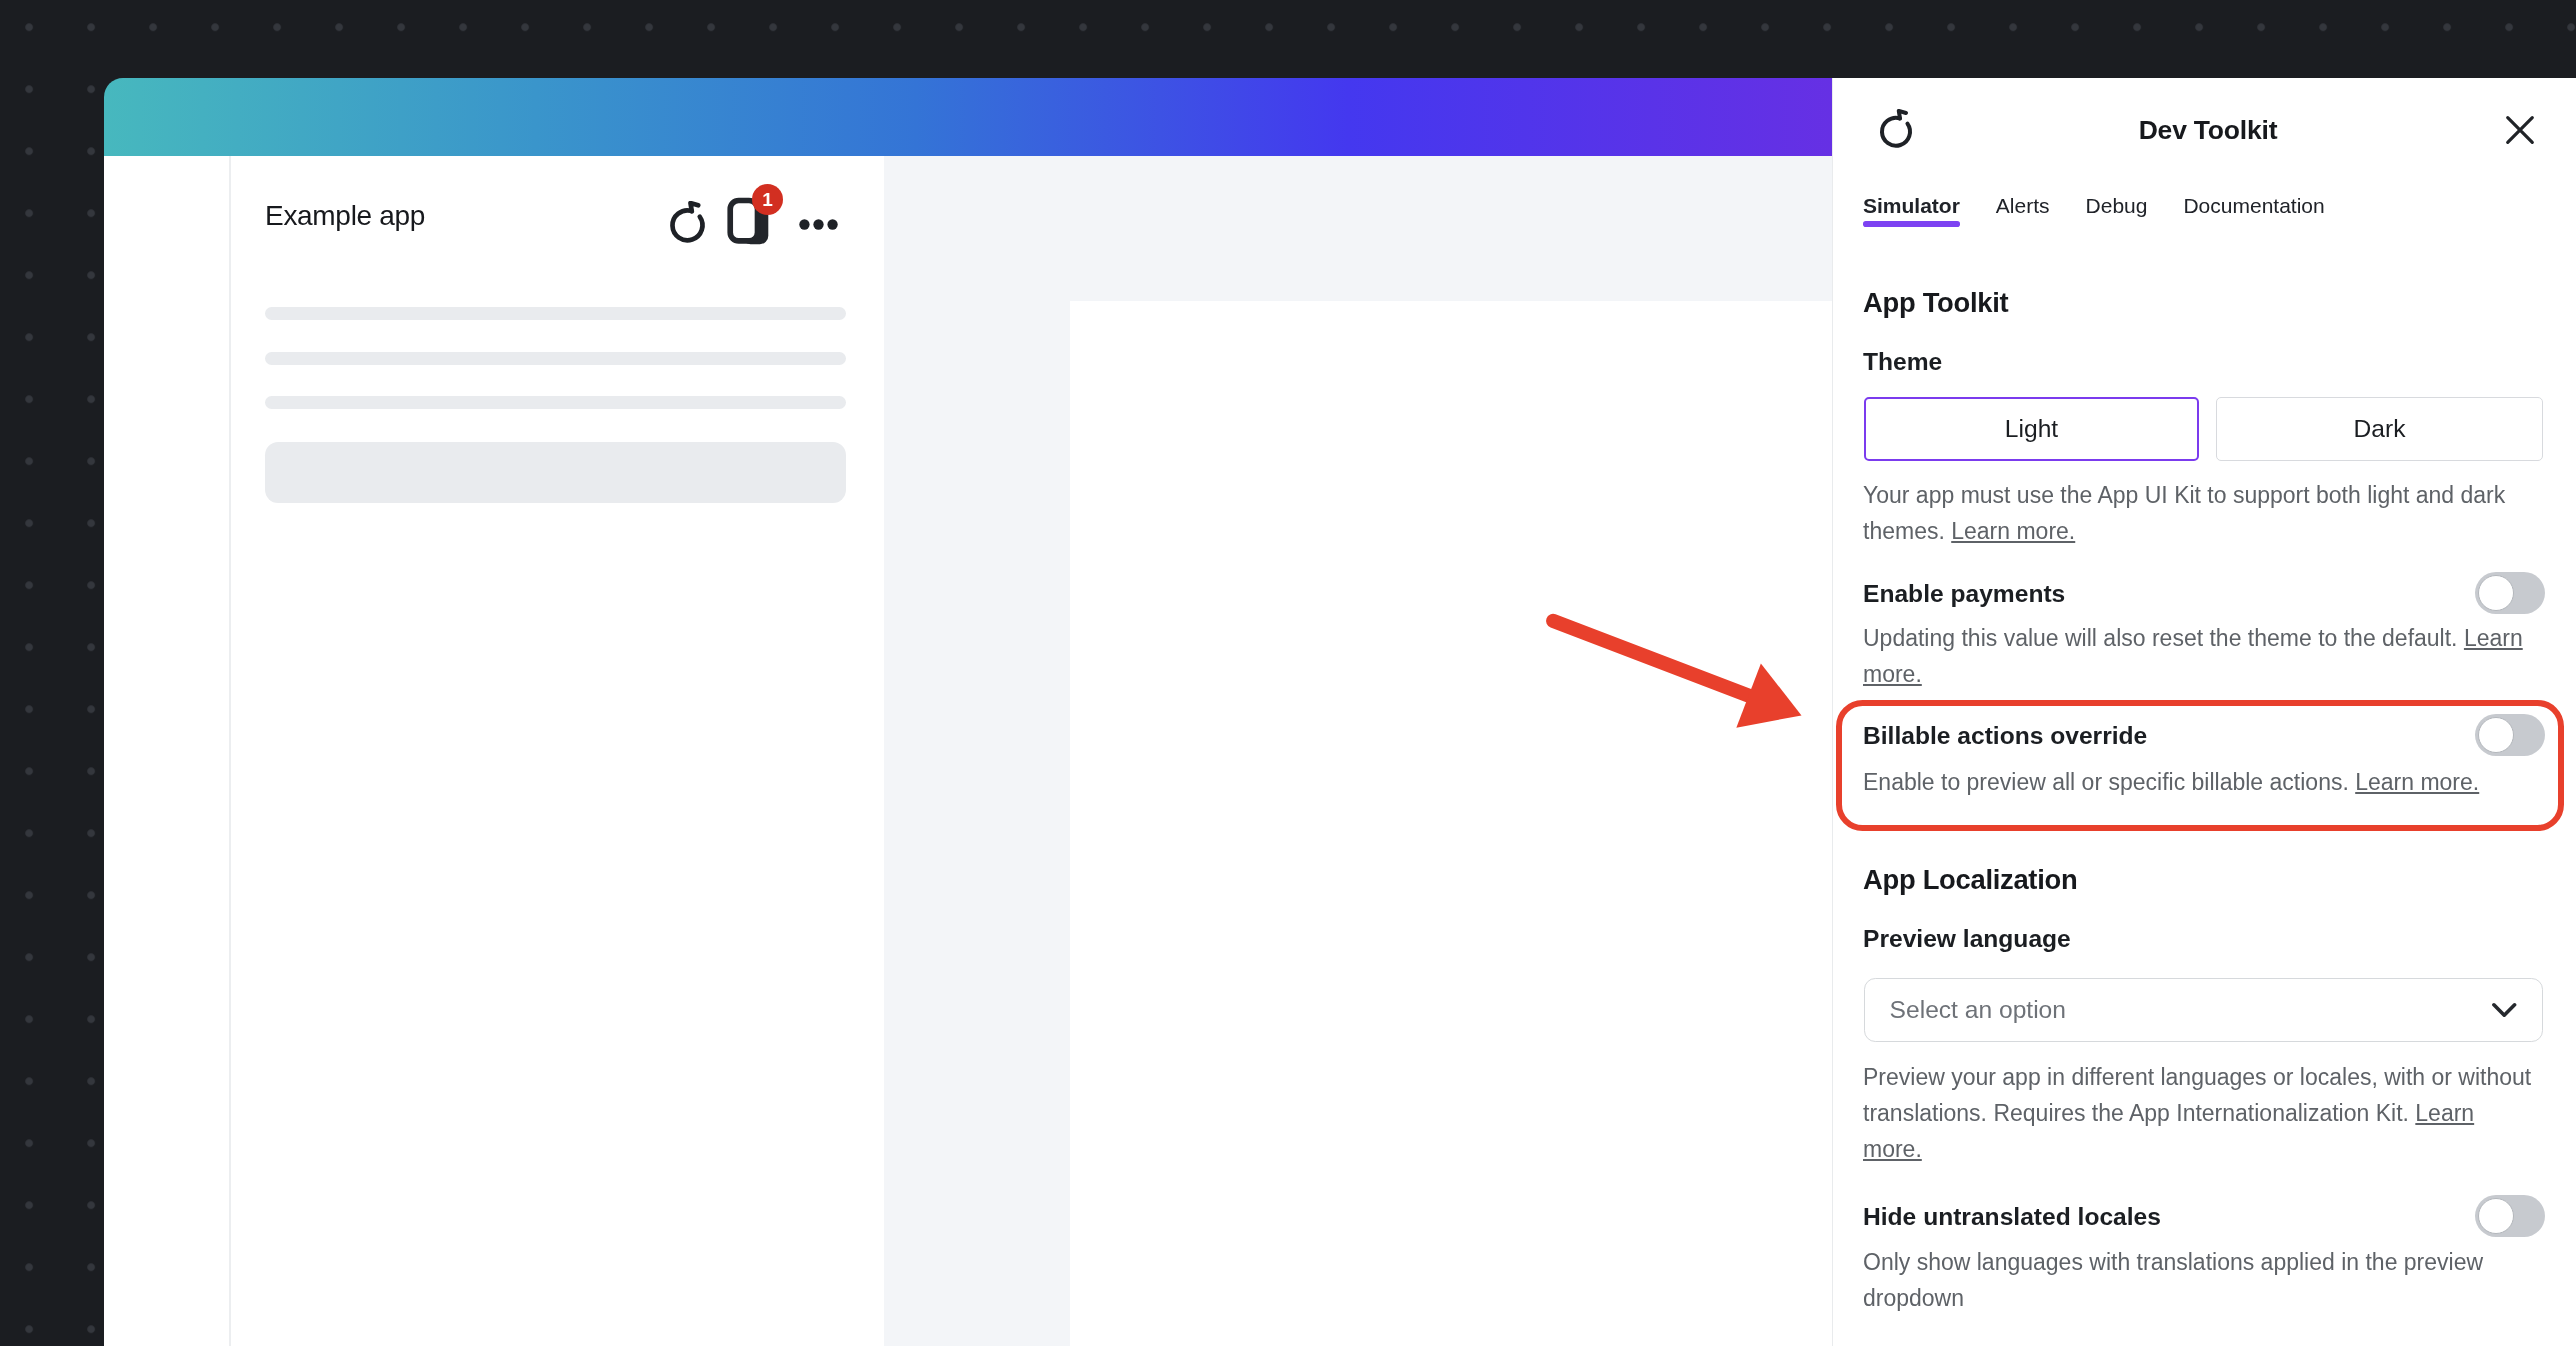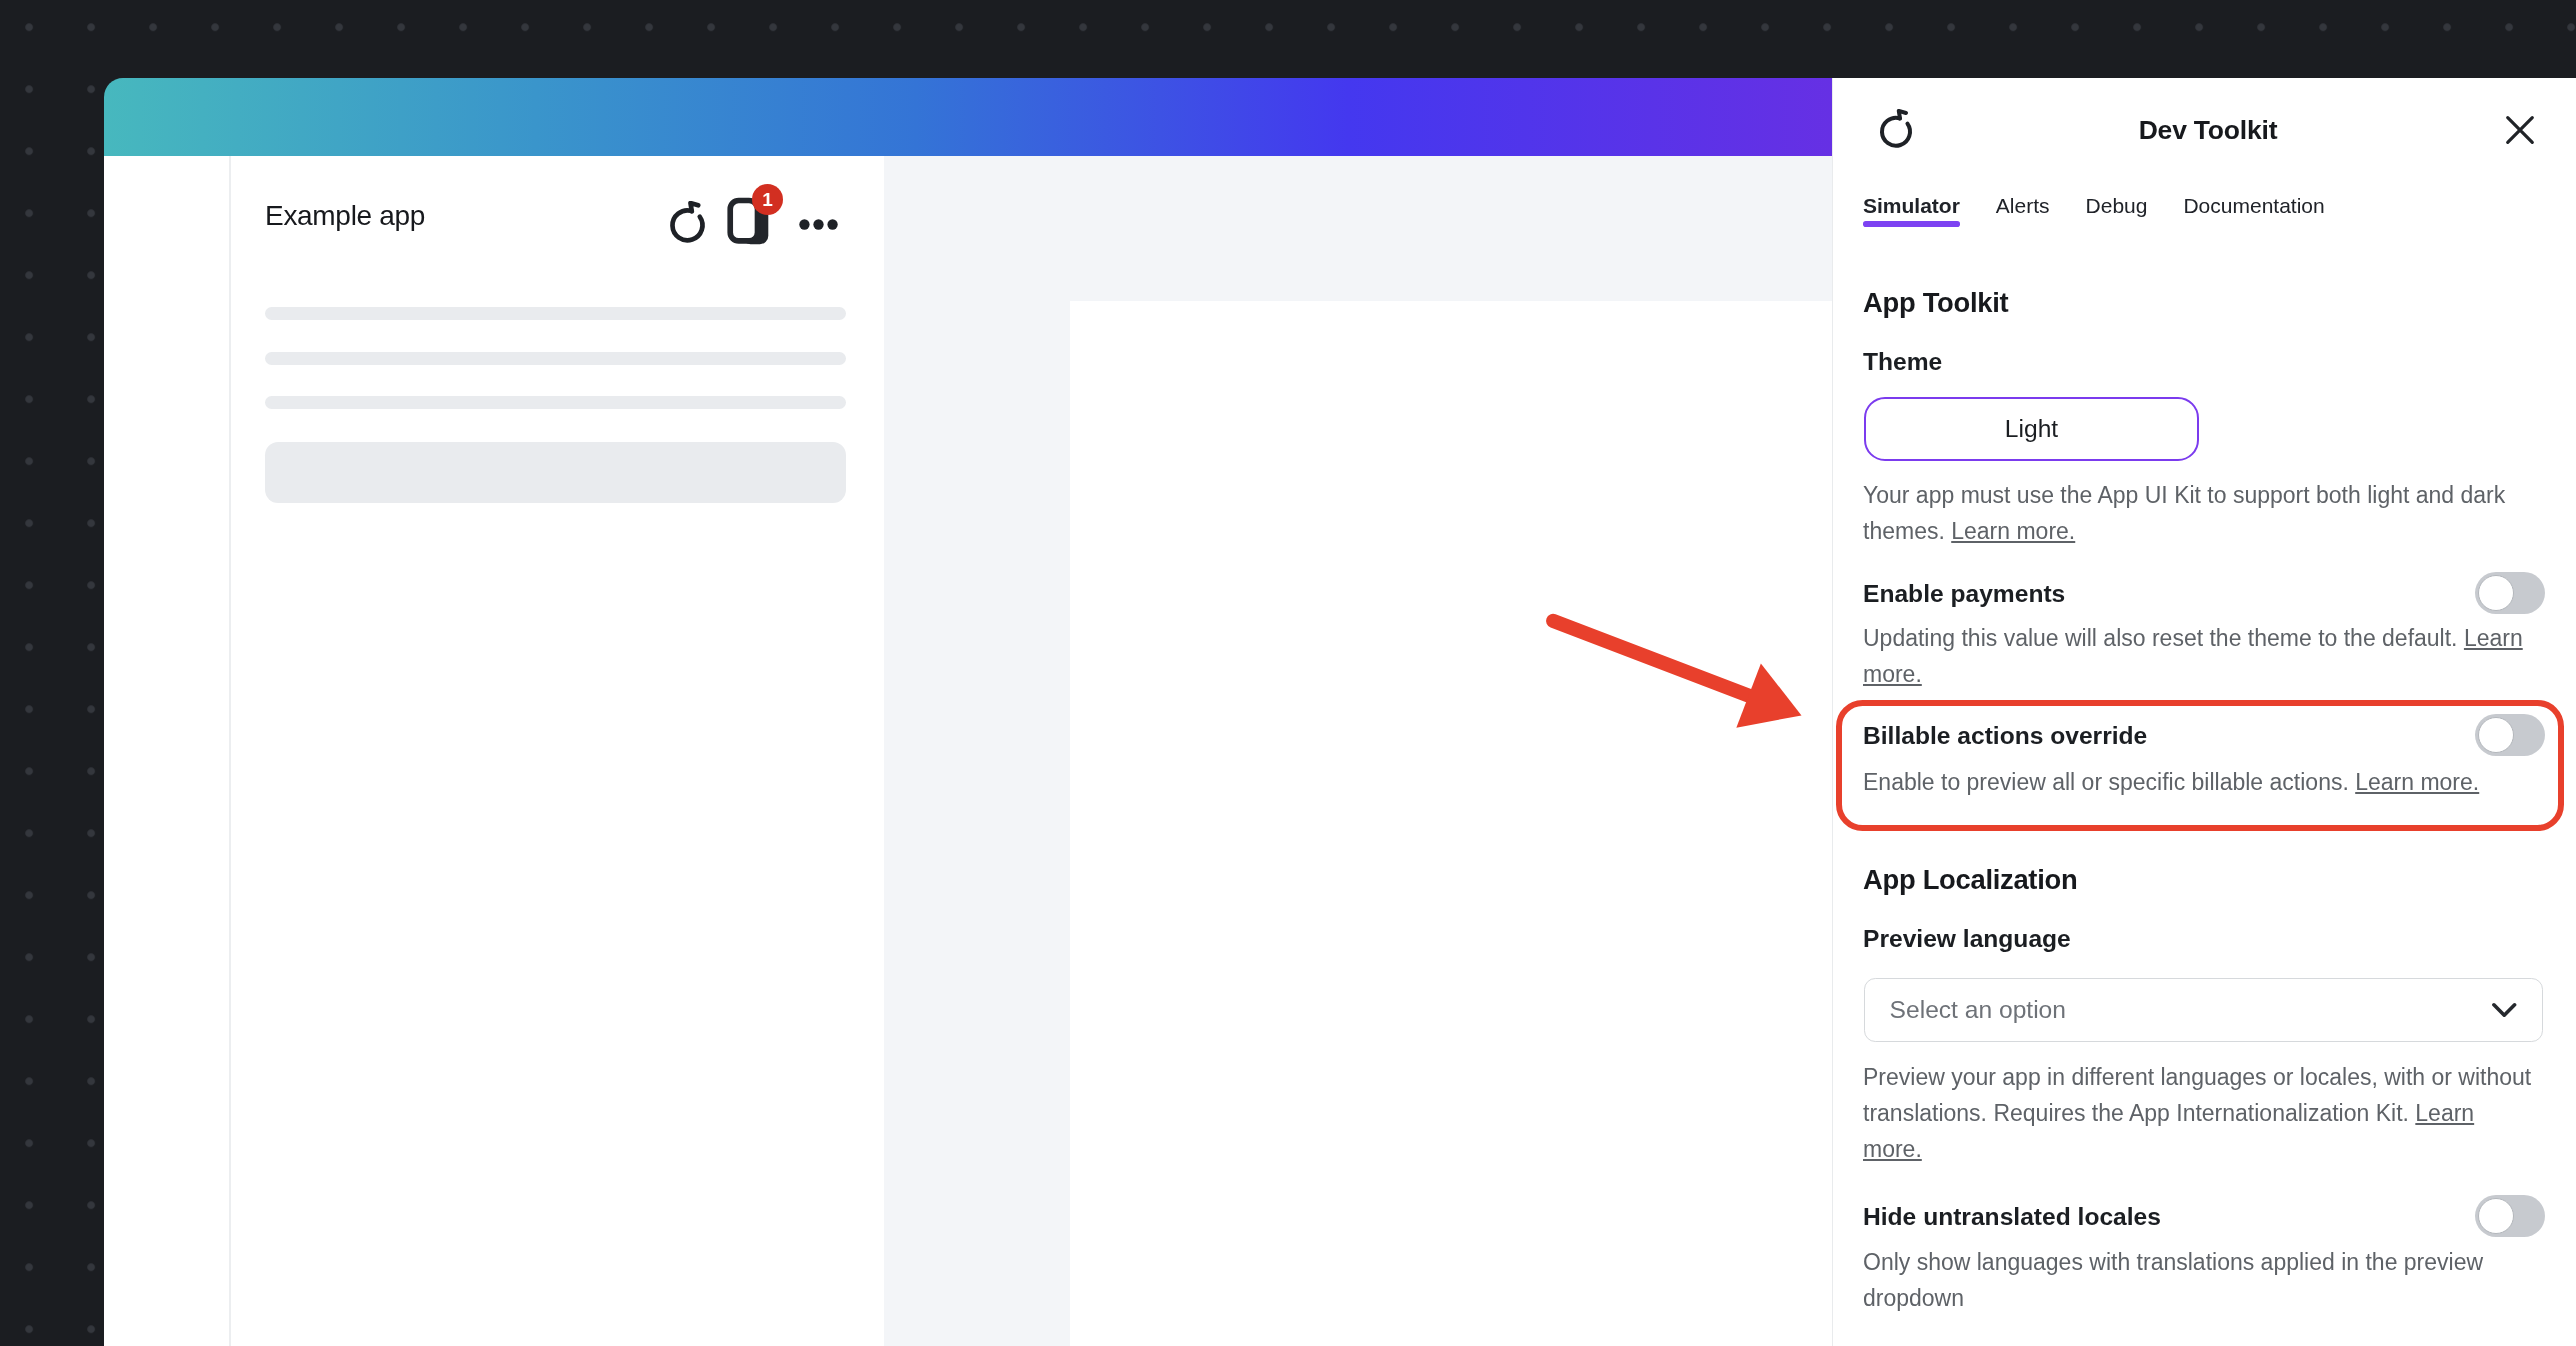--- a/index.html
+++ b/index.html
@@ -44,21 +44,21 @@
   .p-title { left:1832px; top:115px; width:752px; text-align:center; font-size:26.5px; font-weight:700; letter-spacing:-0.2px; }
   .tabs { left:1863px; top:194px; display:flex; gap:36px; }
   .tab { font-size:21px; color:#202329; padding-bottom:9px; position:relative; cursor:pointer; white-space:nowrap; }
   .tab.active { font-weight:700; }
   .tab.active::after { content:''; position:absolute; left:0; right:0; bottom:0; height:5.7px; border-radius:2.8px; background:#7D42F2; }
 
   .section-heading { font-size:27.4px; font-weight:700; letter-spacing:-0.3px; color:#17191D; }
   .field-label { font-size:24.6px; font-weight:600; color:#1B1E22; }
 
   .theme-btn {
-    height:64px; border-radius:21px; display:flex; align-items:center; justify-content:center;
+    height:64px; border-radius:5px; display:flex; align-items:center; justify-content:center;
     font-size:24.6px; color:#1B1E22; background:#fff; cursor:pointer;
   }
   .theme-btn.selected { border:2.8px solid #7B3BEE; }
   .theme-btn.unselected { border:1.9px solid #D8DADE; }
 
   .help { font-size:23px; color:#5E6267; }
   .help .ln { height:36px; line-height:36px; white-space:nowrap; }
   .help .lnk { text-decoration:underline; }
 
   .toggle { width:70px; height:42px; border-radius:21px; background:#C7CACF; position:absolute; cursor:pointer; }
@@ -141,20 +141,21 @@
     <div class="tab active">Simulator</div>
     <div class="tab">Alerts</div>
     <div class="tab">Debug</div>
     <div class="tab">Documentation</div>
   </div>
 
   <div class="abs section-heading" style="left:1863px;top:287px;">App Toolkit</div>
 
   <div class="abs field-label" style="left:1863px;top:348px;">Theme</div>
   <div class="abs theme-btn selected" style="left:1864px;top:397px;width:335px;">Light</div>
+  <div class="abs theme-btn unselected" style="left:2216px;top:397px;width:327px;">Dark</div>
 
   <div class="abs help" style="left:1863px;top:477px;">
     <div class="ln"><span>Your app must use the App UI Kit to support both light and dark</span></div>
     <div class="ln"><span>themes. </span><span class="lnk">Learn more.</span></div>
   </div>
 
   <div class="abs field-label" style="left:1863px;top:580px;">Enable payments</div>
   <div class="toggle" style="left:2475px;top:572px;">
     <span class="knob"></span>
   </div>

